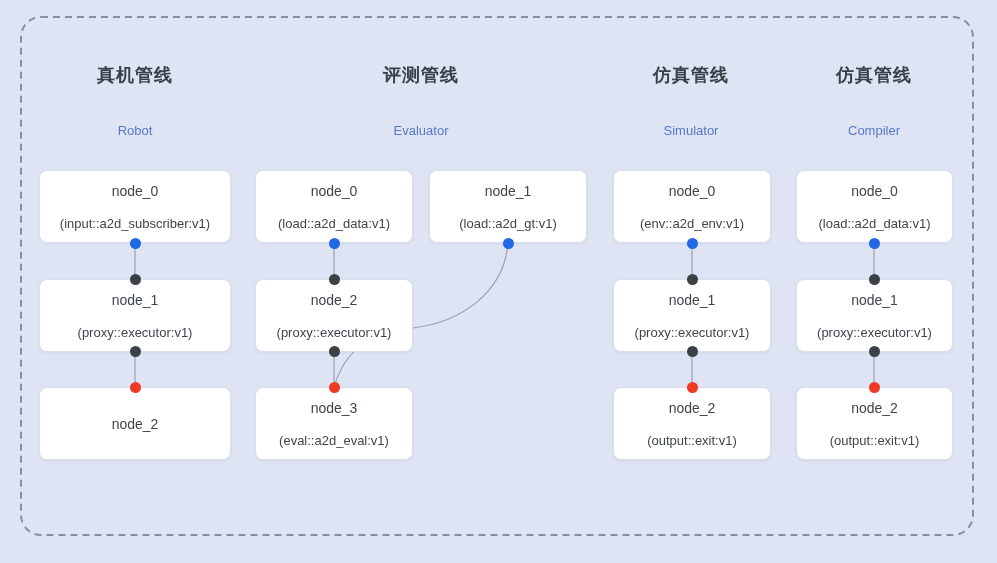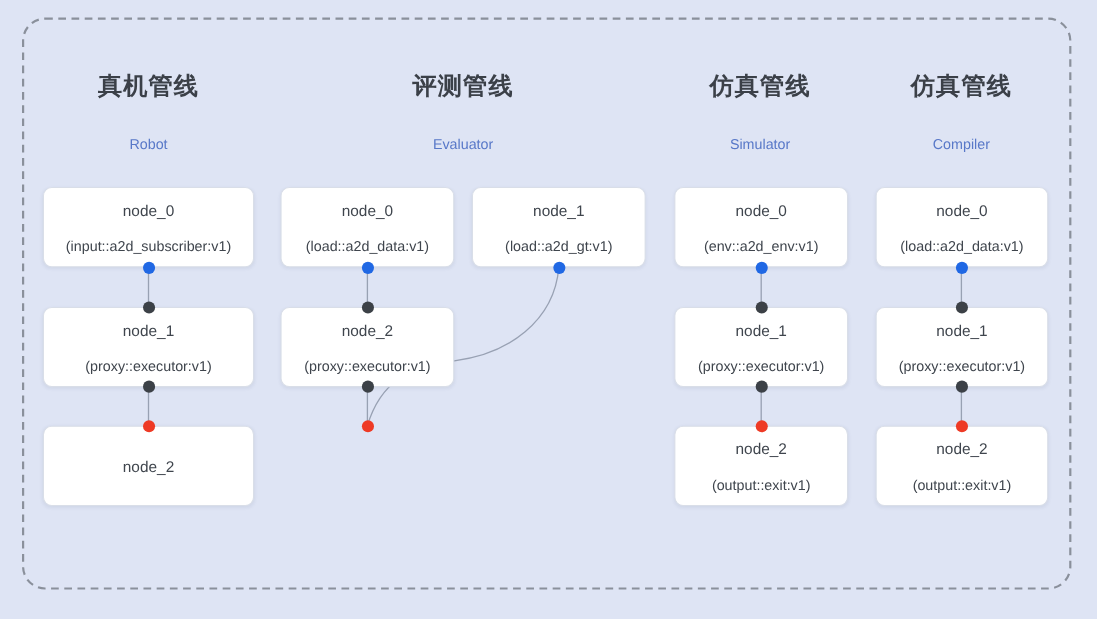--- a/index.html
+++ b/index.html
@@ -4,21 +4,21 @@
 <style>
   html,body { margin:0; padding:0; background:#dee4f4; }
   .stage {
     position:relative; width:997px; height:563px;
     background:#dee4f4; overflow:hidden;
     font-family:"Liberation Sans", sans-serif;
   }
   svg.underlay { position:absolute; left:0; top:0; width:997px; height:563px; }
   .hdr-cn {
     position:absolute; top:63px; transform:translateX(-50%);
-    font-size:22px; font-weight:700; color:#3b4048; letter-spacing:1px;
+    font-size:18px; font-weight:700; color:#3b4048; letter-spacing:1px;
     white-space:nowrap;
   }
   .hdr-en {
     position:absolute; top:123px; transform:translateX(-50%);
     font-size:13px; font-weight:400; color:#5878c8; white-space:nowrap;
   }
   .node-box {
     position:absolute; height:73px; box-sizing:border-box;
     background:#ffffff; border:1px solid #d9dee8; border-radius:8px;
     box-shadow:0 1px 3px rgba(40,60,100,0.07);
@@ -83,20 +83,24 @@
     <span class="node-spec">(load::a2d_data:v1)</span>
   </div>
   <div class="node-box" style="left:429px; top:170px; width:158px;">
     <span class="node-name">node_1</span>
     <span class="node-spec">(load::a2d_gt:v1)</span>
   </div>
   <div class="node-box" style="left:255px; top:279px; width:158px;">
     <span class="node-name">node_2</span>
     <span class="node-spec">(proxy::executor:v1)</span>
   </div>
+  <div class="node-box" style="left:255px; top:387px; width:158px;">
+    <span class="node-name">node_3</span>
+    <span class="node-spec">(eval::a2d_eval:v1)</span>
+  </div>
 
   <div class="node-box" style="left:613px; top:170px; width:158px;">
     <span class="node-name">node_0</span>
     <span class="node-spec">(env::a2d_env:v1)</span>
   </div>
   <div class="node-box" style="left:613px; top:279px; width:158px;">
     <span class="node-name">node_1</span>
     <span class="node-spec">(proxy::executor:v1)</span>
   </div>
   <div class="node-box" style="left:613px; top:387px; width:158px;">

